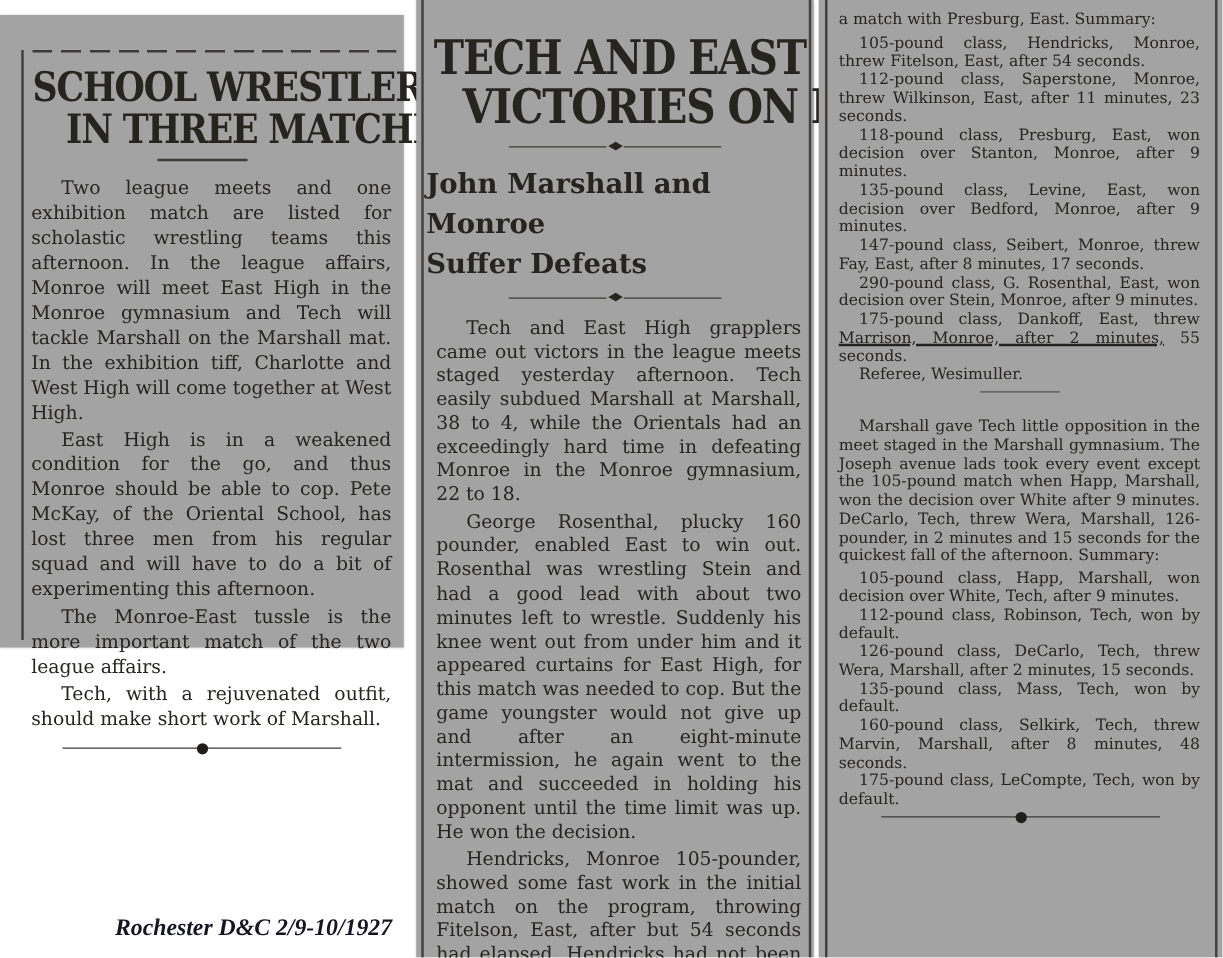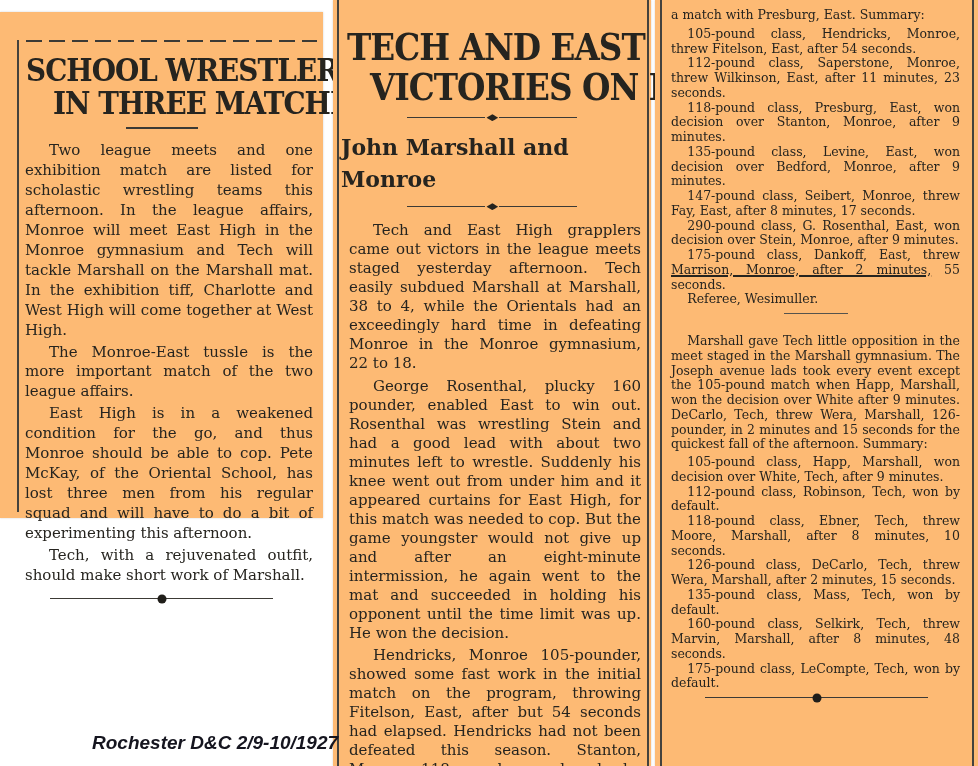--- a/index.html
+++ b/index.html
@@ -2,21 +2,21 @@
 <html><head>
 <meta charset="utf-8">
 <style>
   html,body{margin:0;padding:0;}
   body{
     width:978px;height:766px;position:relative;overflow:hidden;
     background:#ffffff;
     font-family:"DejaVu Serif","Liberation Serif",serif;
     color:#26241f;
   }
-  .clip{position:absolute;background:#fdba74;box-shadow:0 0 2px rgba(0,0,0,.18);}
+  .clip{position:absolute;background:#a3a3a3;box-shadow:0 0 2px rgba(0,0,0,.18);}
   #clip1{left:0;top:12px;width:323px;height:506px;}
   #clip2{left:333px;top:0;width:318px;height:766px;}
   #clip3{left:655px;top:0;width:323px;height:766px;}
 
   .vrule{position:absolute;width:2px;background:#44423d;}
   #clip1 .vrule{left:17px;top:28px;bottom:6px;}
   #clip2 .vrule.l{left:4px;top:0;bottom:0;}
   #clip2 .vrule.r{right:2px;top:0;bottom:0;}
   #clip3 .vrule.l{left:5px;top:0;bottom:0;}
   #clip3 .vrule.r{right:4px;top:0;bottom:0;}
@@ -51,38 +51,38 @@
   .body1 p{margin:0 0 2px 0;text-indent:1.6em;}
   .body2{margin:10px 10px 0 16px;font-size:15px;line-height:1.27;text-align:justify;}
   .body2 p{margin:0 0 3px 0;text-indent:1.6em;}
   .body3{margin:8px 18px 0 16px;font-size:12.5px;line-height:1.18;text-align:justify;}
   .body3 p{margin:0;}
   .body3 p.ind{text-indent:1.3em;}
   .body3 .gap{height:14px;}
   .uline{text-decoration:underline;text-decoration-thickness:2px;text-underline-offset:1px;}
 
   #caption{position:absolute;left:92px;top:732px;
-    font-family:Liberation Sans, sans-serif;
+    font-family:Liberation Serif, serif;
     font-weight:bold;font-style:italic;font-size:19px;color:#15151f;letter-spacing:0;}
 </style>
 </head>
 <body>
 
 <div class="clip" id="clip1">
   <div class="dashrule"></div>
   <div class="vrule"></div>
   <div class="headline">
     <span class="l1">SCHOOL WRESTLERS</span>
     <span class="l2">IN THREE MATCHES</span>
   </div>
   <div class="mini-rule"></div>
   <div class="body1">
     <p>Two league meets and one exhibition match are listed for scholastic wrestling teams this afternoon. In the league affairs, Monroe will meet East High in the Monroe gymnasium and Tech will tackle Marshall on the Marshall mat. In the exhibition tiff, Charlotte and West High will come together at West High.</p>
+    <p>East High is in a weakened condition for the go, and thus Monroe should be able to cop. Pete McKay, of the Oriental School, has lost three men from his regular squad and will have to do a bit of experimenting this afternoon.</p>
     <p>The Monroe-East tussle is the more important match of the two league affairs.</p>
-    <p>East High is in a weakened condition for the go, and thus Monroe should be able to cop. Pete McKay, of the Oriental School, has lost three men from his regular squad and will have to do a bit of experimenting this afternoon.</p>
     <p>Tech, with a rejuvenated outfit, should make short work of Marshall.</p>
   </div>
   <div class="end-divider">
     <div class="line"></div>
     <div class="dot"></div>
   </div>
 </div>
 
 <div class="clip" id="clip2">
   <div class="vrule l"></div>
@@ -91,20 +91,21 @@
     <span class="l1">TECH AND EAST IN</span>
     <span class="l2">VICTORIES ON MAT</span>
   </div>
   <div class="diamond-divider">
     <span class="seg"></span>
     <span class="dia">◆</span>
     <span class="seg"></span>
   </div>
   <div class="subhead">
     <span>John Marshall and Monroe</span><br>
+    <span>Suffer Defeats</span>
   </div>
   <div class="diamond-divider" style="margin-top:2px;">
     <span class="seg"></span>
     <span class="dia">◆</span>
     <span class="seg"></span>
   </div>
   <div class="body2">
     <p>Tech and East High grapplers came out victors in the league meets staged yesterday afternoon. Tech easily subdued Marshall at Marshall, 38 to 4, while the Orientals had an exceedingly hard time in defeating Monroe in the Monroe gymnasium, 22 to 18.</p>
     <p>George Rosenthal, plucky 160 pounder, enabled East to win out. Rosenthal was wrestling Stein and had a good lead with about two minutes left to wrestle. Suddenly his knee went out from under him and it appeared curtains for East High, for this match was needed to cop. But the game youngster would not give up and after an eight-minute intermission, he again went to the mat and succeeded in holding his opponent until the time limit was up. He won the decision.</p>
     <p>Hendricks, Monroe 105-pounder, showed some fast work in the initial match on the program, throwing Fitelson, East, after but 54 seconds had elapsed. Hendricks had not been defeated this season. Stanton, Monroe 118-pound grappler, broke his arm in</p>
@@ -124,21 +125,20 @@
     <p class="ind">147-pound class, Seibert, Monroe, threw Fay, East, after 8 minutes, 17 seconds.</p>
     <p class="ind">290-pound class, G. Rosenthal, East, won decision over Stein, Monroe, after 9 minutes.</p>
     <p class="ind"><span>175-pound class, Dankoff, East, threw </span><span class="uline">Marrison, Monroe, after 2 minutes,</span><span> 55 seconds.</span></p>
     <p class="ind">Referee, Wesimuller.</p>
     <div class="thin-rule"></div>
     <div class="gap"></div>
     <p class="ind">Marshall gave Tech little opposition in the meet staged in the Marshall gymnasium. The Joseph avenue lads took every event except the 105-pound match when Happ, Marshall, won the decision over White after 9 minutes. DeCarlo, Tech, threw Wera, Marshall, 126-pounder, in 2 minutes and 15 seconds for the quickest fall of the afternoon. Summary:</p>
     <div style="height:3px;"></div>
     <p class="ind">105-pound class, Happ, Marshall, won decision over White, Tech, after 9 minutes.</p>
     <p class="ind">112-pound class, Robinson, Tech, won by default.</p>
-    <p class="ind">118-pound class, Ebner, Tech, threw Moore, Marshall, after 8 minutes, 10 seconds.</p>
     <p class="ind">126-pound class, DeCarlo, Tech, threw Wera, Marshall, after 2 minutes, 15 seconds.</p>
     <p class="ind">135-pound class, Mass, Tech, won by default.</p>
     <p class="ind">160-pound class, Selkirk, Tech, threw Marvin, Marshall, after 8 minutes, 48 seconds.</p>
     <p class="ind">175-pound class, LeCompte, Tech, won by default.</p>
   </div>
   <div class="end-divider" style="margin-top:2px;">
     <div class="line"></div>
     <div class="dot"></div>
   </div>
 </div>

